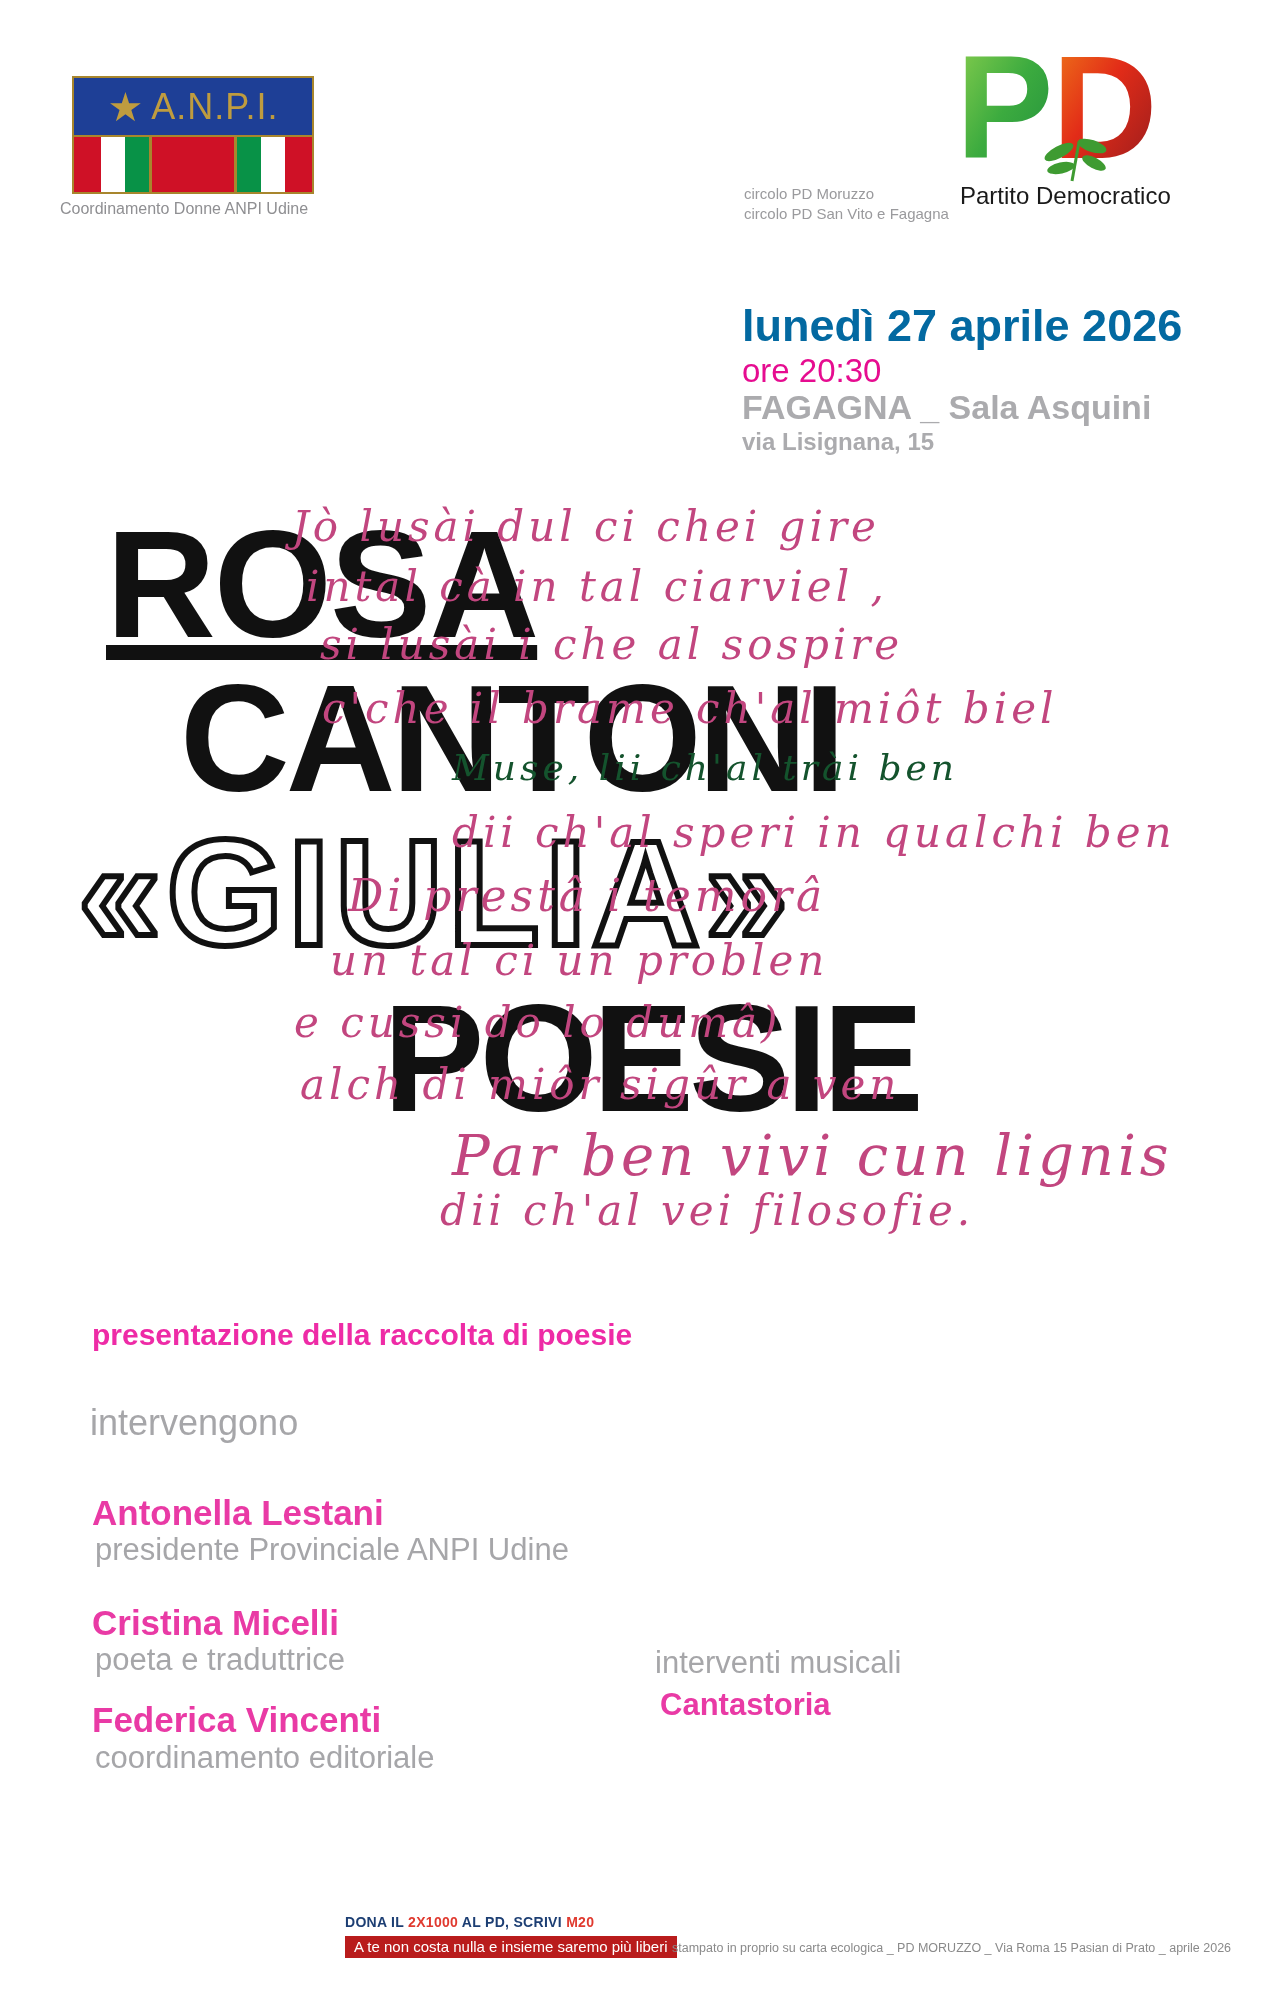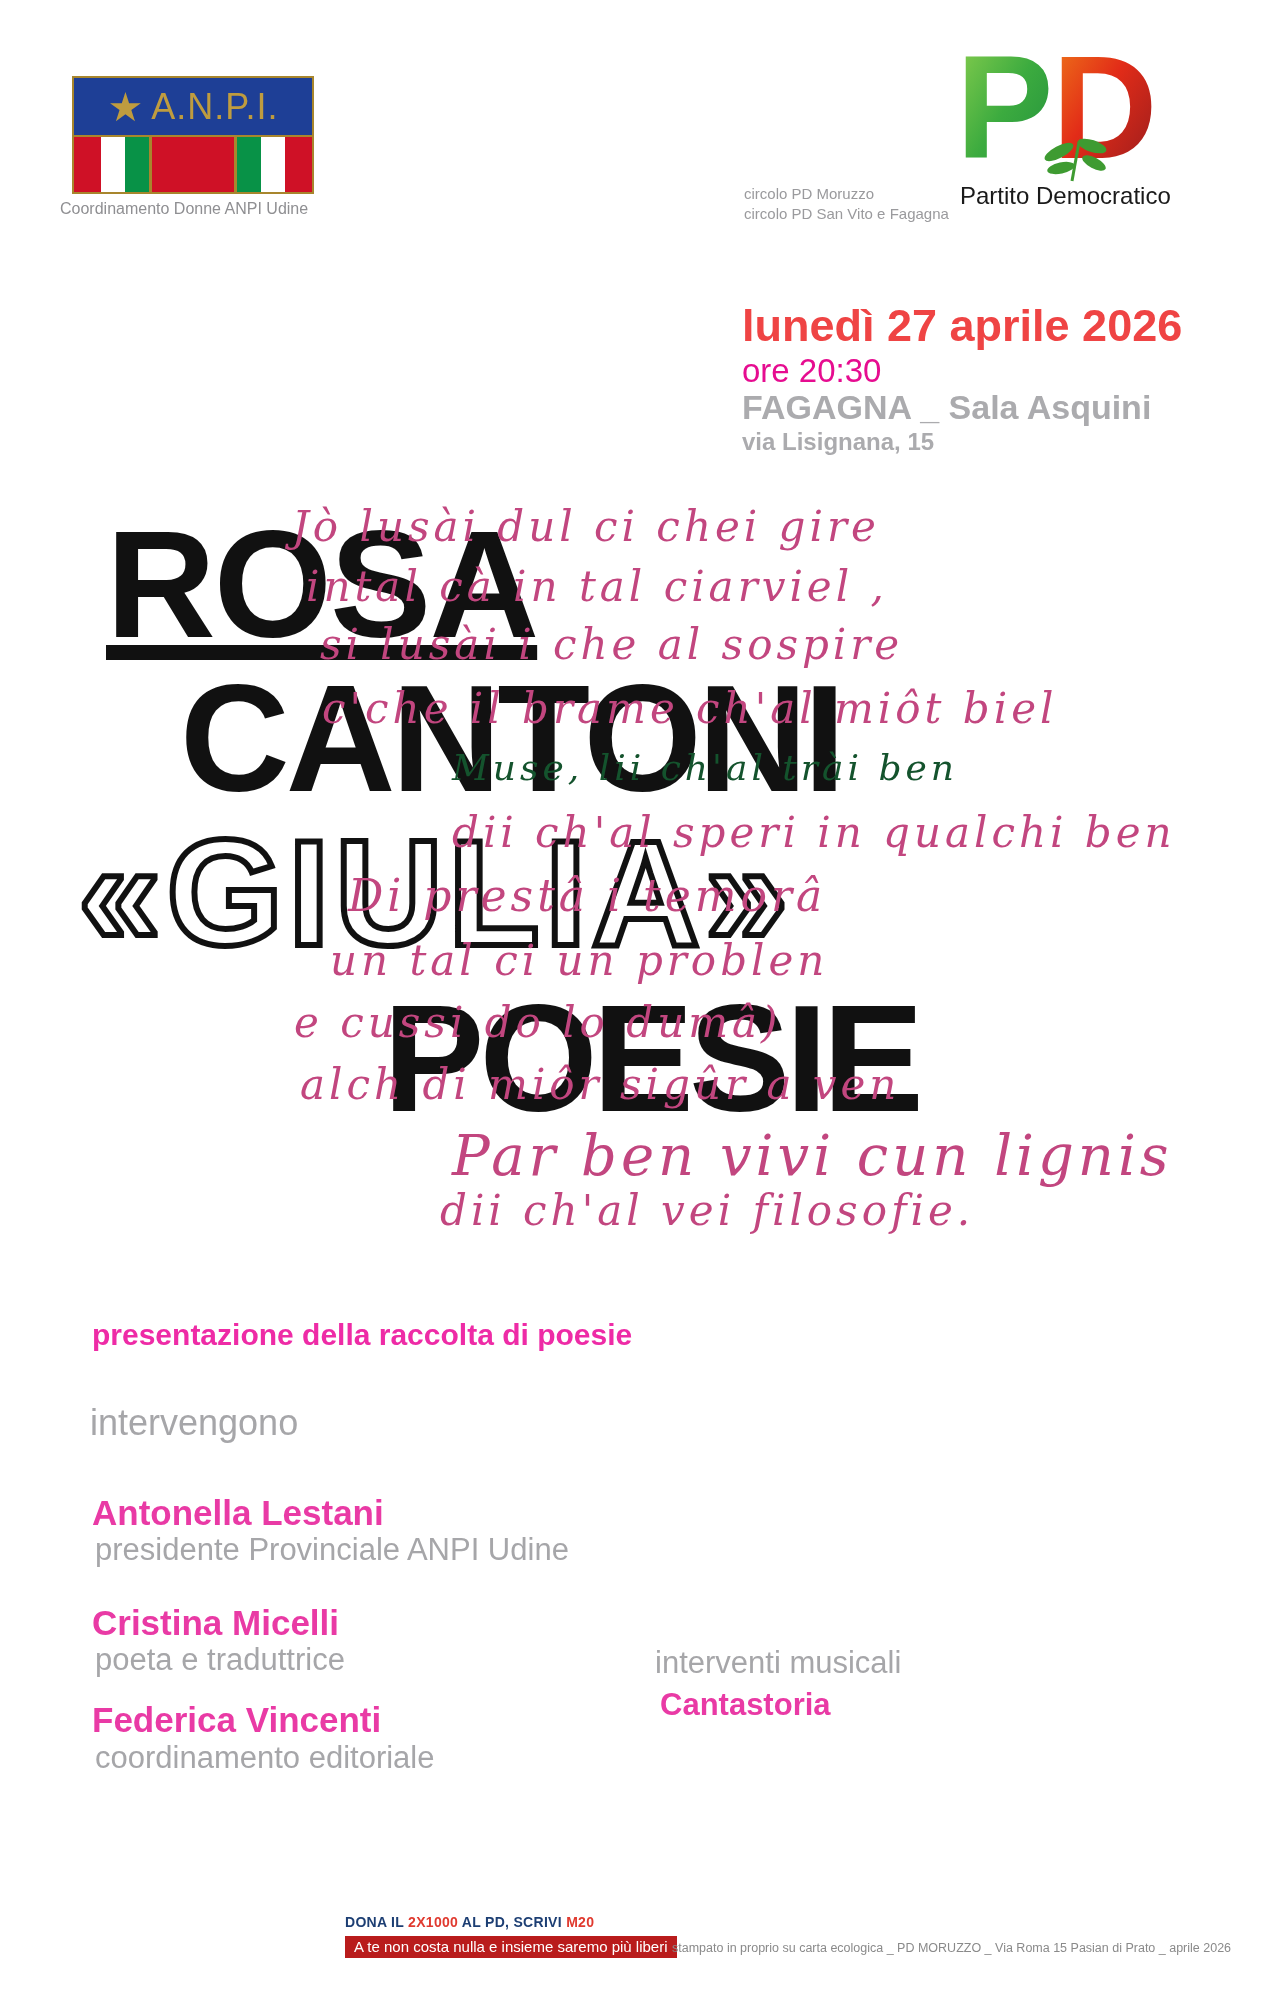--- a/index.html
+++ b/index.html
@@ -17,21 +17,21 @@
   .anpi-ribbon{height:55px;display:flex;}
   .anpi-ribbon .s{height:100%;}
   .anpi-caption{left:60px;top:200px;width:270px;color:#8f8f92;font-size:16px;}
 
   
   .pd-wrap{left:960px;top:50px;width:226px;}
   .pd-wordmark{font-size:24px;color:#1a1a1a;font-weight:500;letter-spacing:0px;margin-top:-4px;white-space:nowrap;}
   .pd-circles{left:744px;top:184px;width:215px;color:#9a9a9d;font-size:15px;line-height:1.35;}
 
   
-  .ev-date{left:742px;top:300px;font-size:45px;font-weight:bold;color:#ef4444;white-space:nowrap;}
+  .ev-date{left:742px;top:300px;font-size:45px;font-weight:bold;color:#0369a1;white-space:nowrap;}
   .ev-time{left:742px;top:352px;font-size:33px;font-weight:normal;color:#e60c90;}
   .ev-place{left:742px;top:388px;font-size:34px;font-weight:bold;color:#ababae;white-space:nowrap;}
   .ev-addr{left:742px;top:428px;font-size:24px;font-weight:bold;color:#ababae;}
 
   
   .big{font-weight:bold;color:#111;line-height:1;white-space:nowrap;z-index:1;}
   .t-rosa{left:106px;top:508px;font-size:152px;letter-spacing:-2px;text-decoration:underline;}
   .t-cantoni{left:180px;top:662px;font-size:152px;letter-spacing:-4px;}
   .t-giulia{left:78px;top:818px;font-size:150px;letter-spacing:5px;color:transparent;-webkit-text-stroke:6px #111;}
   .t-poesie{left:383px;top:982px;font-size:152px;letter-spacing:-5px;}

